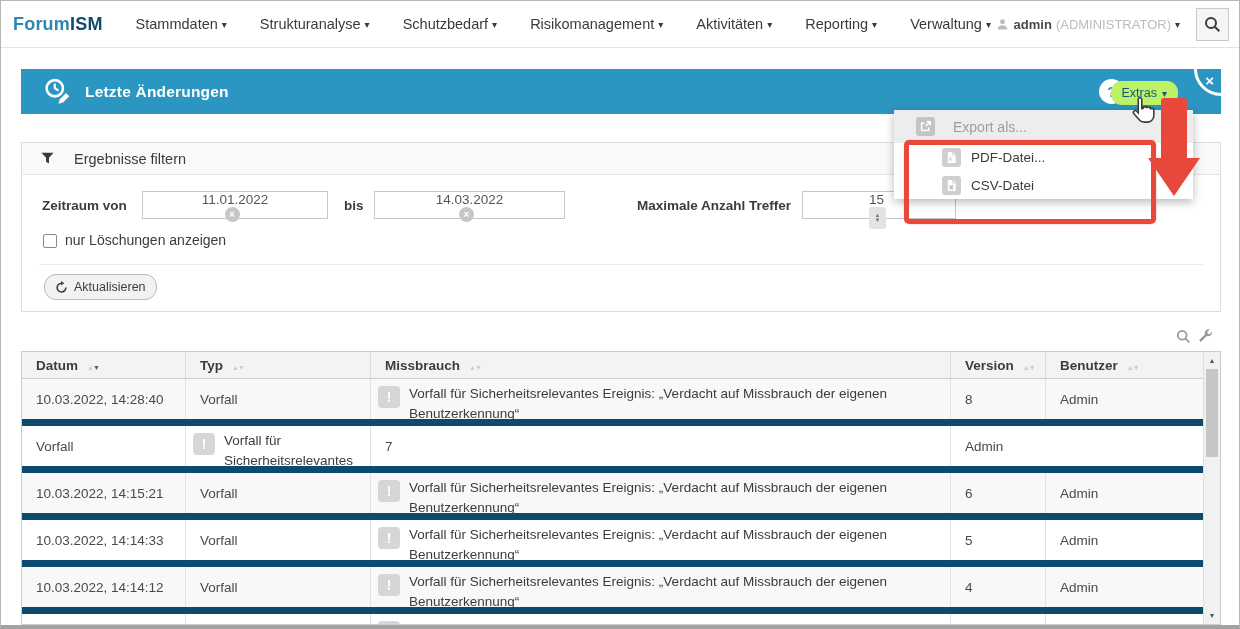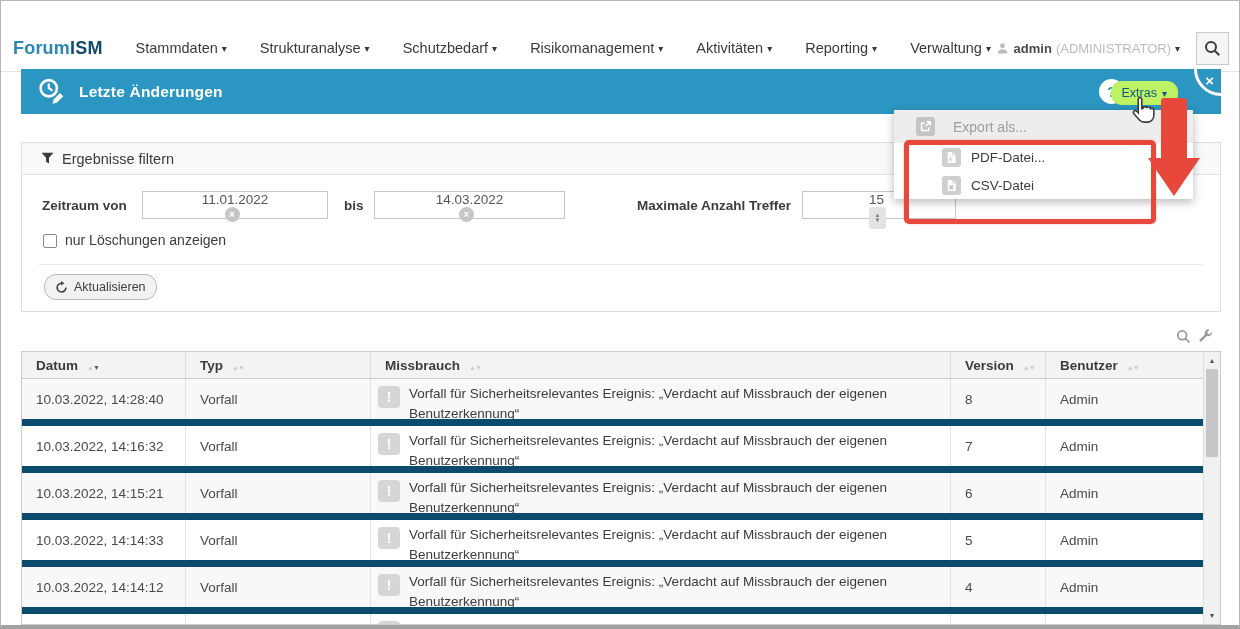--- a/index.html
+++ b/index.html
@@ -2,58 +2,58 @@
 <html><head>
 <meta charset="utf-8">
 <style>
   * { margin:0; padding:0; box-sizing:border-box; }
   body { background:#fff; font-family:"Liberation Sans", sans-serif; }
   #page { position:relative; width:1240px; height:629px; background:#fff;
           border:1px solid #b6b6b6; border-bottom:4px solid #a2a2a2; overflow:hidden; }
 
   
   .nav { position:absolute; left:0; top:0; width:100%; height:47px; background:#fff;
-         border-bottom:1px solid #e3e3e3; display:flex; align-items:center; padding:0 10px;margin-top:24px; }
+         border-bottom:1px solid #e3e3e3; display:flex; align-items:center; padding:0 10px; }
   .logo { font-size:18px; font-weight:bold; margin-left:2px; letter-spacing:.2px; }
   .logo .p1 { color:#2e86b5; }
   .logo .p2 { color:#134b6d; }
   .nav-items { display:flex; gap:33px; margin-left:33px; }
   .nav-item { font-size:14.5px; color:#3a3a3a; cursor:pointer; white-space:nowrap; }
   .caret { font-size:10px; color:#3a3a3a; margin-left:4px; vertical-align:1px; }
   .nav-right { margin-left:auto; display:flex; align-items:center; }
   .user-group { display:flex; align-items:center; font-size:13px; margin-right:16px; cursor:pointer; }
   .user-group .uicon { width:13px; height:13px; margin-right:5px; }
   .user-name { font-weight:bold; color:#4a4a4a; }
   .user-role { color:#bcbcbc; margin-left:4px; }
   .search-btn { width:33px; height:33px; background:#f5f5f5; border:1px solid #c9c9c9;
                 display:flex; align-items:center; justify-content:center; cursor:pointer; }
 
   
   .panel-head { position:absolute; left:20px; top:68px; width:1200px; height:45px;
-                background:#2b96c1; display:flex; align-items:center; padding:0 8px;
+                background:#2b96c1; display:flex; align-items:center; padding:0 14px;
                 overflow:hidden; }
   .panel-head .hicon { margin:0 12px 0 8px; }
   .panel-title { color:#fff; font-size:15.5px; font-weight:bold; letter-spacing:.2px; }
   .help-btn { position:absolute; right:97px; top:10px; width:25px; height:25px; border-radius:50%;
               background:#fff; color:#2b96c1; font-weight:bold; font-size:14px;
               display:flex; align-items:center; justify-content:center; cursor:pointer; }
   .extras-btn { position:absolute; right:43px; top:12px; height:24px; padding:0 11px;
                 border-radius:11px; background:#bef264; color:#10587d; font-size:12.5px;
                 font-weight:normal; display:flex; align-items:center; cursor:pointer; }
   .extras-btn .caret { color:#10587d; margin-left:5px; }
   .close-arc { position:absolute; top:-27px; right:-27px; width:54px; height:54px;
                border:3px solid #fff; border-radius:50%; }
   .close-x { position:absolute; top:3px; right:7px; color:#fff; font-size:15px;
              font-weight:bold; cursor:pointer; }
 
   
   .filter { position:absolute; left:20px; top:141px; width:1200px; height:170px;
             border:1px solid #ddd; background:#fff; }
   .filter-head { height:32px; background:#f9f9f9; border-bottom:1px solid #e4e4e4;
-                 display:flex; align-items:center; padding-left:19px; }
+                 display:flex; align-items:center; padding-left:19px;gap:12px; }
   .filter-head .ficon { margin-right:8px; }
   .filter-title { font-size:14.5px; color:#3c3c3b; }
   .flabel { position:absolute; font-size:13.5px; font-weight:bold; color:#3c3c3b; }
   .finput { position:absolute; height:28px; border:1px solid #c6c6c6; background:#fff;
             font-size:13.5px; color:#555; display:flex; align-items:center;flex-direction:column; }
   .finput .val { flex:1; text-align:center; }
   .clear-btn { width:15px; height:15px; border-radius:50%; background:#c6c6c6; color:#fff;
                font-size:10px; font-weight:bold; line-height:15px; text-align:center;
                margin-right:6px; cursor:pointer; flex:none; }
   .num-val { flex:1; text-align:right; padding-right:5px; color:#555; }
@@ -255,21 +255,20 @@
       <div class="td">10.03.2022, 14:28:40</div>
       <div class="td">Vorfall</div>
       <div class="td td-bez">
           <span class="warn-ic">!</span>
           <span class="bez-text">Vorfall für Sicherheitsrelevantes Ereignis: „Verdacht auf Missbrauch der eigenen Benutzerkennung“</span>
         </div>
       <div class="td">8</div>
       <div class="td">Admin</div>
     </div>
     <div class="trow tbody-row">
-      <div class="td">10.03.2022, 14:16:32</div>
       <div class="td">Vorfall</div>
       <div class="td td-bez">
           <span class="warn-ic">!</span>
           <span class="bez-text">Vorfall für Sicherheitsrelevantes Ereignis: „Verdacht auf Missbrauch der eigenen Benutzerkennung“</span>
         </div>
       <div class="td">7</div>
       <div class="td">Admin</div>
     </div>
     <div class="trow tbody-row odd">
       <div class="td">10.03.2022, 14:15:21</div>

